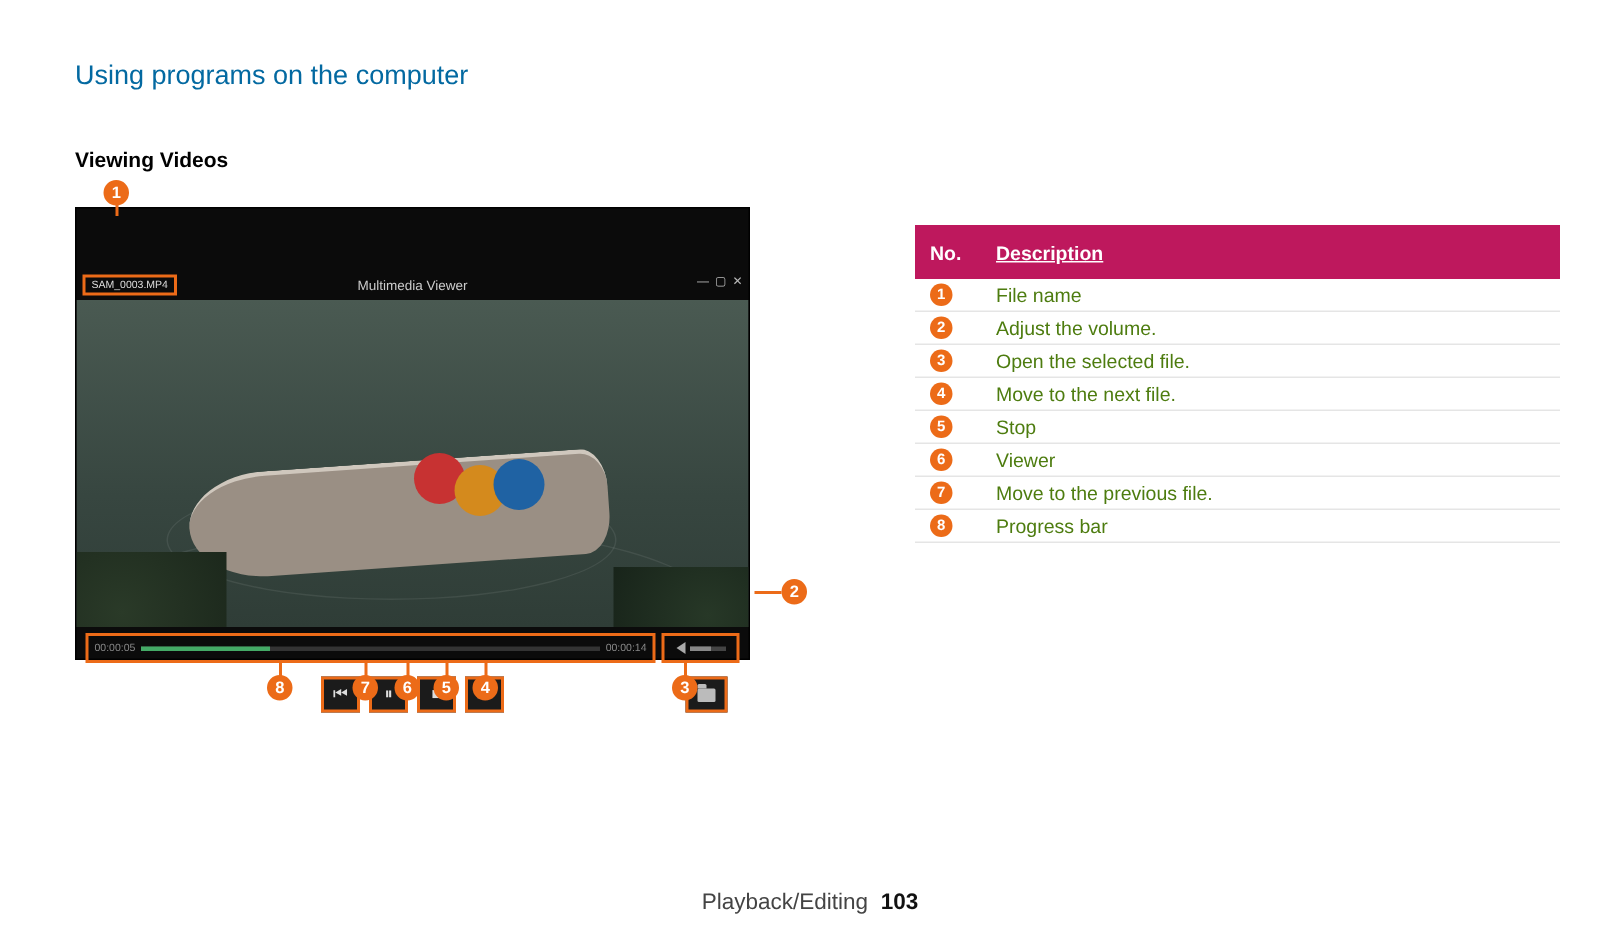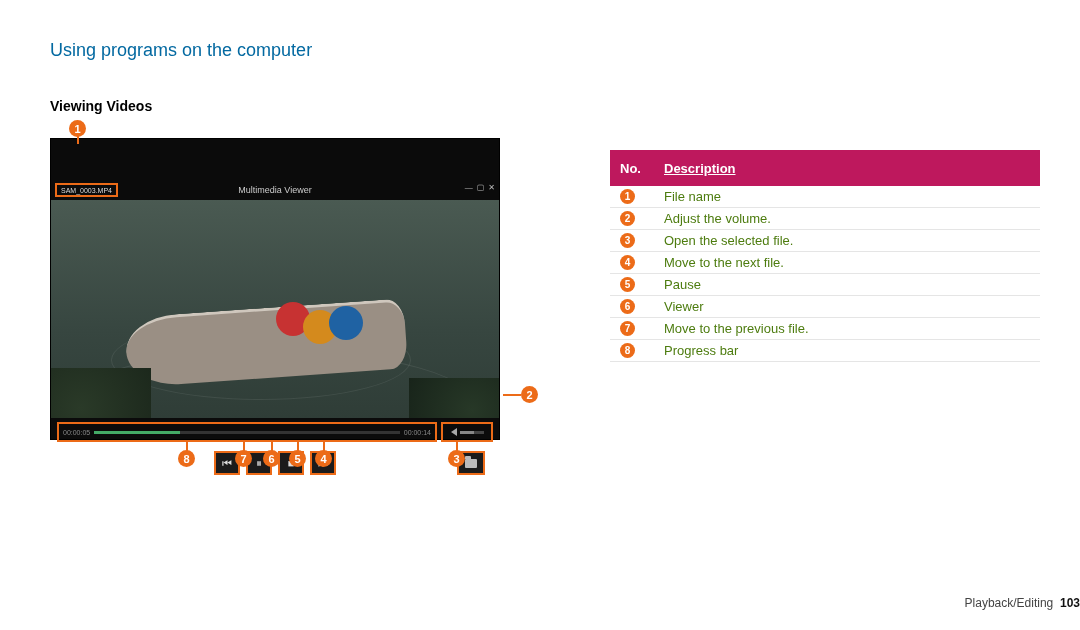--- a/index.html
+++ b/index.html
@@ -203,22 +203,22 @@
     width: 15px; height: 15px; border-radius: 50%;
     background: #ec6b18; color: #fff; font-size: 10px; font-weight:700;
     display:flex;align-items:center;justify-content:center;
   }
   .legend-row .desc { padding-left: 4px; color:#4d7c0f;}
 
   .footer {
     position: absolute;
     bottom: 20px;
     left: 0; right: 0;
-    text-align: right;
-    font-size: 12px;
+    text-align: center;
+    font-size: 15px;
     color: #444;
   }
   .footer .page { font-weight: 700; color:#111; }
 </style>
 </head>
 <body>
 
 <div class="page-title">Using programs on the computer</div>
 <div class="section-title">Viewing Videos</div>
 
@@ -320,21 +320,21 @@
       <div class="legend-row">
         <div class="no">
           <div class="chip">4</div>
         </div>
         <div class="desc">Move to the next file.</div>
       </div>
       <div class="legend-row">
         <div class="no">
           <div class="chip">5</div>
         </div>
-        <div class="desc">Pause</div>
+        <div class="desc">Stop</div>
       </div>
       <div class="legend-row">
         <div class="no">
           <div class="chip">6</div>
         </div>
         <div class="desc">Viewer</div>
       </div>
       <div class="legend-row">
         <div class="no">
           <div class="chip">7</div>

